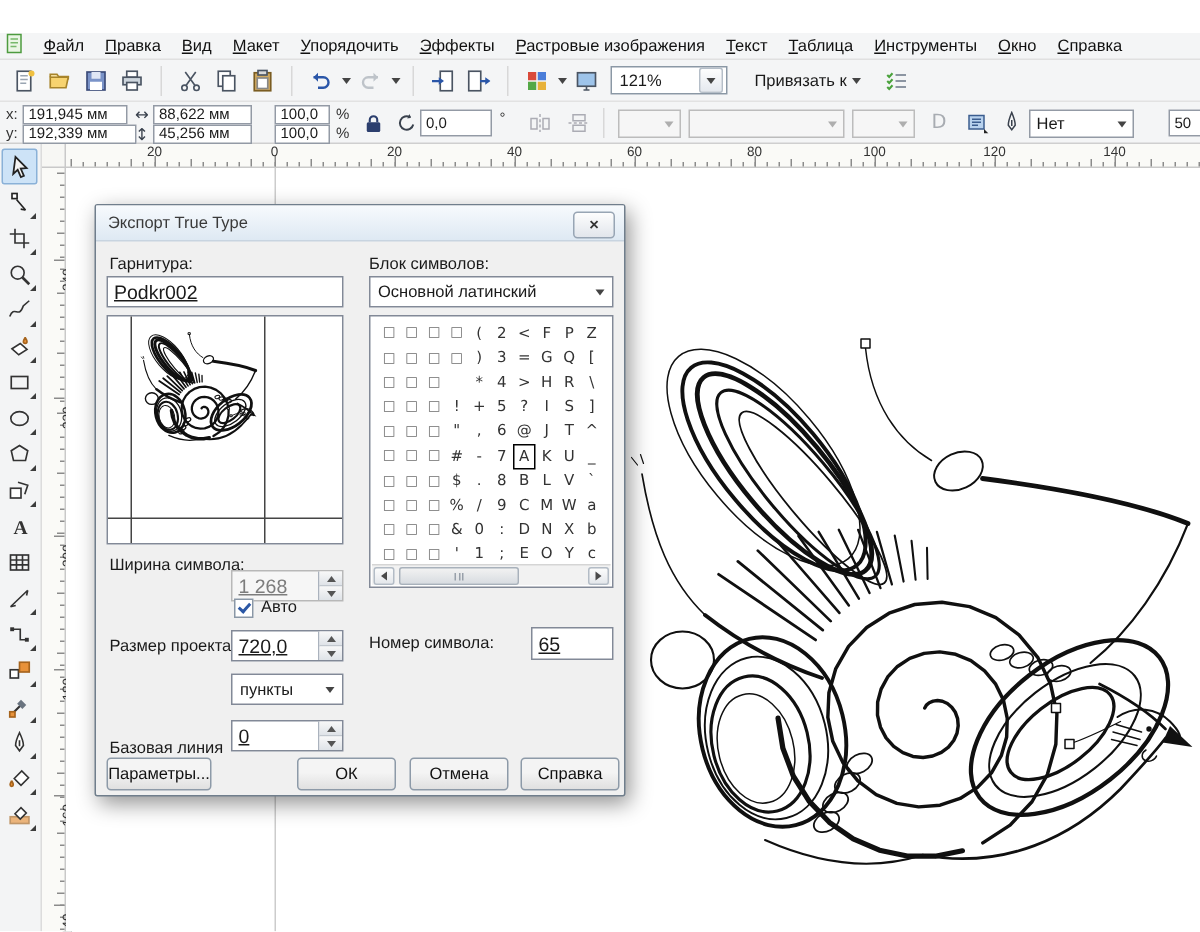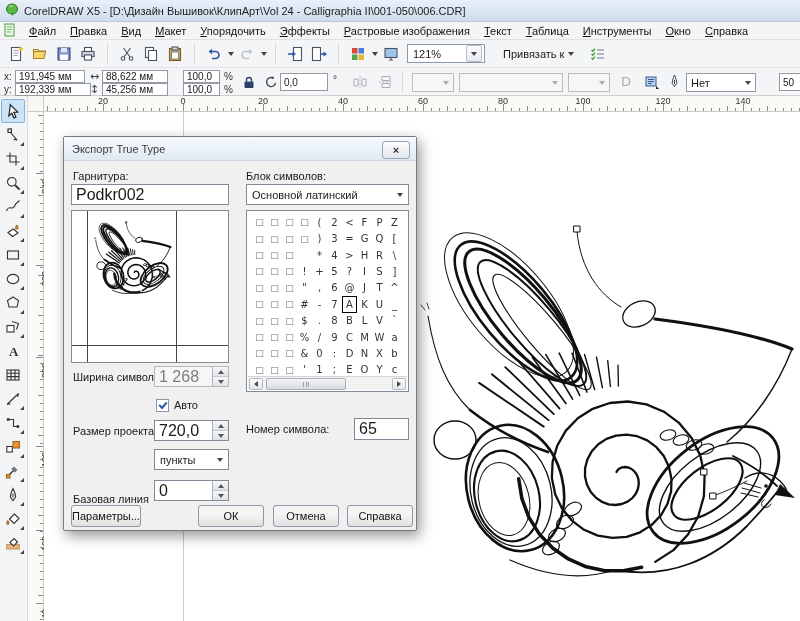--- a/index.html
+++ b/index.html
@@ -64,21 +64,21 @@
   #dialog{position:absolute;left:63px;top:136px;width:354px;height:395px;background:#f0f0f0;
     border:1px solid #707e8c;border-radius:2px;box-shadow:3px 5px 14px rgba(0,0,0,.42);box-sizing:border-box;z-index:10;}
   #dlg-title{position:absolute;left:0;top:0;right:0;height:24px;
     background:linear-gradient(#f7fafd,#dee9f3);border-bottom:1px solid #c8d4e0;
     display:flex;align-items:center;padding-left:8px;box-sizing:border-box;color:#3a3a3a;}
   #dlg-close{position:absolute;right:6px;top:4px;width:26px;height:16px;
     background:linear-gradient(#fdfdfd,#e2e6ec);border:1px solid #98a5b4;border-radius:3px;
     display:flex;align-items:center;justify-content:center;font-size:11px;font-weight:bold;color:#333;line-height:1;}
   .dlabel{position:absolute;color:#1a1a1a;}
   .dfield{position:absolute;background:#fff;border:1px solid #828997;box-sizing:border-box;
-    font-size:16px;display:flex;align-items:center;padding-left:4px;}
+    font-size:13px;display:flex;align-items:center;padding-left:4px;text-decoration:underline;}
   .dfield.dis{background:#f6f6f6;border-color:#b8b8b8;color:#7d7d7d;}
   .spin{position:absolute;right:0;top:0;width:15px;height:100%;border-left:1px solid #aab2bd;
     display:flex;flex-direction:column;}
   .spin>div{flex:1;background:linear-gradient(#f8f8f8,#dfe3e8);display:flex;align-items:center;justify-content:center;}
   .spin .up::after{content:"";border-left:3px solid transparent;border-right:3px solid transparent;border-bottom:4px solid #555;}
   .spin .dn::after{content:"";border-left:3px solid transparent;border-right:3px solid transparent;border-top:4px solid #555;}
   .spin .up{border-bottom:1px solid #c2c8cf;}
   .dcombo{position:absolute;background:#fff;border:1px solid #828997;box-sizing:border-box;
     display:flex;align-items:center;justify-content:space-between;padding-left:5px;font-size:11px;}
   .dcombo .arr{width:16px;height:100%;display:flex;align-items:center;justify-content:center;}
@@ -102,30 +102,20 @@
   .tri-l{width:0;height:0;border-top:3px solid transparent;border-bottom:3px solid transparent;border-right:4px solid #4a4a4a;}
   .tri-r{width:0;height:0;border-top:3px solid transparent;border-bottom:3px solid transparent;border-left:4px solid #4a4a4a;}
   .dbtn{position:absolute;height:22px;background:linear-gradient(#f4f4f4 45%,#e0e0e0);border:1px solid #8d9aa8;
     border-radius:3px;display:flex;align-items:center;justify-content:center;font-size:11px;color:#111;box-sizing:border-box;}
 </style>
 </head>
 <body>
 
 <div id="app">
 
-  <div id="titlebar">
-    <span>
-      <svg width="14" height="14" viewBox="0 0 14 14">
-          <path d="M7 1 C10.4 1 12.5 3.2 12.5 6 C12.5 8.8 10.4 11 7 11 C3.6 11 1.5 8.8 1.5 6 C1.5 3.2 3.6 1 7 1 Z" fill="#5cb648" stroke="#2e7d24"></path>
-          <path d="M6.5 11 l1 2 1-2" fill="#2e7d24"></path>
-          <path d="M4.5 3.5 C5.5 2.8 7 2.7 8 3.2" stroke="#dff2d8" fill="none" stroke-width="1"></path>
-        </svg>
-    </span>
-    <span class="ttl">CorelDRAW X5 - [D:\Дизайн Вышивок\КлипАрт\Vol 24 - Calligraphia II\001-050\006.CDR]</span>
-  </div>
 
   <div id="menubar">
     <span style="margin-right:4px;">
       <svg width="12" height="14" viewBox="0 0 12 14">
           <rect x="1" y="1" width="9" height="12" fill="#eaf6e4" stroke="#4d9b3f"></rect>
           <path d="M3 4 h5 M3 6.5 h5 M3 9 h4" stroke="#77b96a" stroke-width="1"></path>
         </svg>
     </span>
     <span id="menu-items" style="display: flex; text-align: center;">
         <span class="menu-item"><u>Ф</u>айл</span>
@@ -780,21 +770,21 @@
             <path d="M356,316 a5,4 -20 1,1 -7,-4" stroke-width="3.2"></path>
             <circle cx="351" cy="298" r="1.8" fill="#111" stroke="none" stroke-width="3.2"></circle>
             <path d="M298,308 C310,304 322,298 332,293" stroke-width="2.9"></path>
             <rect x="286" y="281" width="6" height="6" fill="#fff" stroke-width="3.2"></rect>
             <rect x="295" y="305" width="6" height="6" fill="#fff" stroke-width="3.2"></rect>
           </g>
         </svg>
     </div>
 
     <span class="dlabel" style="left:9px;top:234px;">Ширина символа:</span>
-    <div class="dfield dis" style="left:90px;top:229px;width:75px;height:21px;">
+    <div class="dfield dis" style="left:90px;top:243px;width:75px;height:21px;">
       <span>1 268</span>
       <span class="spin">
           <div class="up"></div>
           <div class="dn"></div>
         </span>
     </div>
 
     <span id="checkbox"></span>
     <span class="dlabel" style="left:110px;top:262px;">Авто</span>
 

